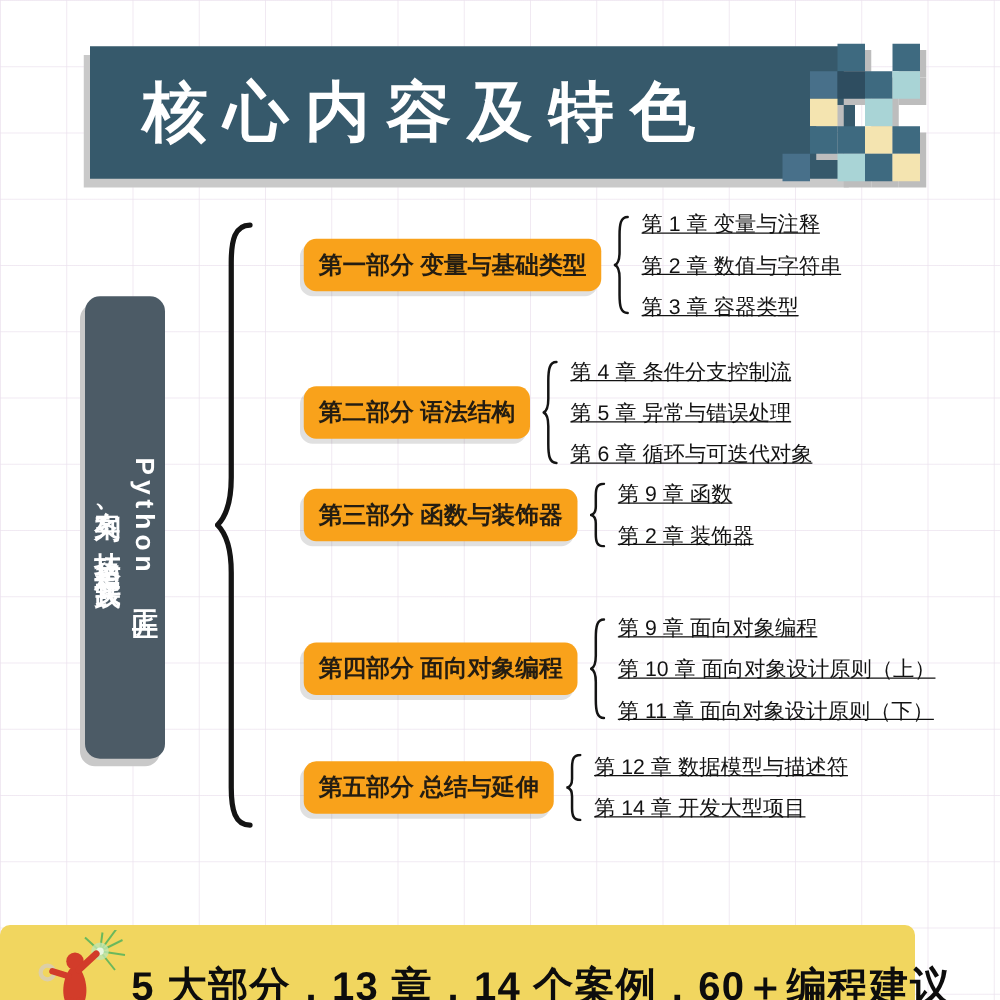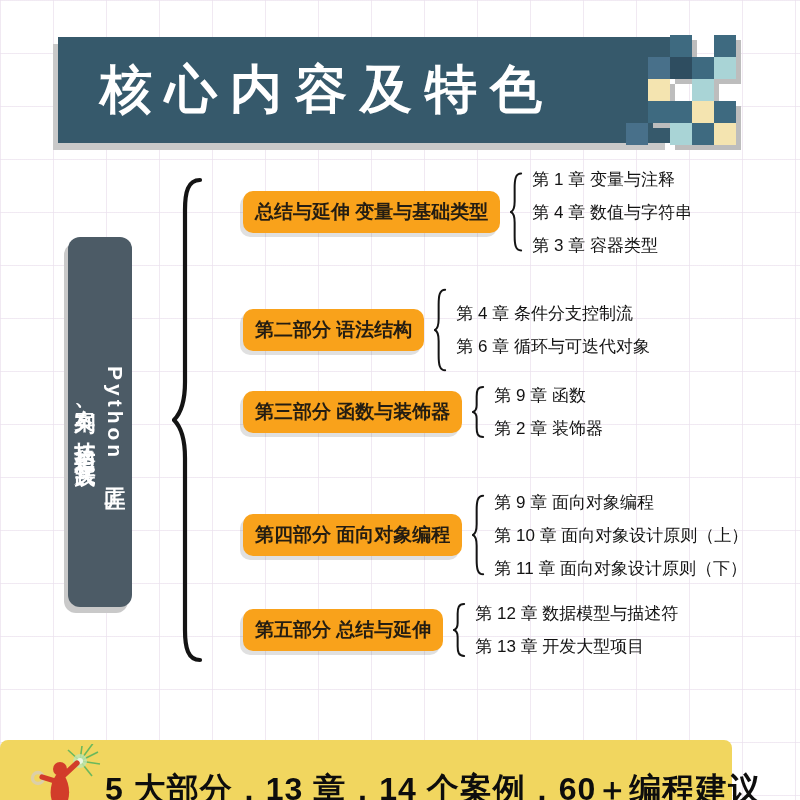--- a/index.html
+++ b/index.html
@@ -7,21 +7,21 @@
     width:800px;height:800px;position:relative;overflow:hidden;
     font-family:"Liberation Sans","DejaVu Sans",sans-serif;
     background-color:#ffffff;
     background-image:
       linear-gradient(rgba(236,226,238,.75) 1px, transparent 1px),
       linear-gradient(90deg, rgba(236,226,238,.75) 1px, transparent 1px);
     background-size:53px 53px;
   }
   
   .banner{
-    position:absolute;left:58px;top:37px;width:612px;height:106px;
+    position:absolute;left:72px;top:37px;width:612px;height:106px;
     background:#36596b;box-shadow:-5px 7px 0 #c9c9c9;
     display:flex;align-items:center;
   }
   .banner h1{
     margin:0;padding-left:42px;color:#ffffff;font-size:52px;font-weight:800;
     letter-spacing:13px;white-space:nowrap;
   }
   
   .px{position:absolute;width:22px;height:22px;box-shadow:5px 5px 0 #bdbdbd;}
   .px.dark{background:#2e4d60;}
@@ -46,21 +46,21 @@
   .brace-path{stroke:#141414;fill:none;stroke-linecap:round;}
   
   .part-row{position:absolute;left:243px;display:flex;align-items:center;}
   .part-box{
     background:#f9a21b;border-radius:10px;padding:8px 12px;
     font-size:19px;font-weight:700;color:#241d12;white-space:nowrap;
     box-shadow:-3px 4px 0 rgba(0,0,0,.12);
   }
   .small-brace{margin-left:10px;flex:none;}
   .chapters{margin-left:9px;display:flex;flex-direction:column;justify-content:center;}
-  .chapter{font-size:17px;line-height:33px;color:#121212;white-space:nowrap;font-weight:500;}
+  .chapter{font-size:17px;line-height:33px;color:#121212;white-space:nowrap;font-weight:500;text-decoration:underline;}
   
   .footer{
     position:absolute;left:0;top:740px;width:732px;height:100px;
     background:#f1d65f;border-radius:8px 8px 0 0;
     display:flex;align-items:center;
   }
   .footer .figure{position:absolute;left:26px;bottom:4px;}
   .footer .summary{
     flex:1;text-align:center;padding-left:105px;padding-right:40px;
     font-size:32px;font-weight:800;color:#0d0d0d;letter-spacing:1px;white-space:nowrap;
@@ -97,38 +97,39 @@
     <div>Python 工匠</div>
     <div>案列、技巧与工程实践</div>
   </div>
 </div>
 
 <svg class="main-brace" width="34" height="488" viewBox="0 0 34 488">
   <path class="brace-path" stroke-width="4.2" d="M28,4 C16,4 13,16 13,34 L13,206 C13,226 9,237 2,244 C9,251 13,262 13,282 L13,454 C13,472 16,484 28,484"></path>
 </svg>
 
 <div class="part-row" style="top:163px;height:98px">
-  <div class="part-box">总结与延伸 变量与基础类型</div>
+  <div class="part-box">第一部分 变量与基础类型</div>
   <svg class="small-brace" width="13" height="80" viewBox="0 0 14 100" preserveAspectRatio="none">
     <path class="brace-path" stroke-width="2" vector-effect="non-scaling-stroke" d="M12,2 C6,2 5,9 5,20 L5,37 C5,45 4,48.5 1,50 C4,51.5 5,55 5,63 L5,80 C5,91 6,98 12,98"></path>
   </svg>
   <div class="chapters">
     <div class="chapter">第 1 章 变量与注释</div>
-    <div class="chapter">第 4 章 数值与字符串</div>
+    <div class="chapter">第 2 章 数值与字符串</div>
     <div class="chapter">第 3 章 容器类型</div>
   </div>
 </div>
 
 <div class="part-row" style="top:280px;height:100px">
   <div class="part-box">第二部分 语法结构</div>
   <svg class="small-brace" width="13" height="84" viewBox="0 0 14 100" preserveAspectRatio="none">
     <path class="brace-path" stroke-width="2" vector-effect="non-scaling-stroke" d="M12,2 C6,2 5,9 5,20 L5,37 C5,45 4,48.5 1,50 C4,51.5 5,55 5,63 L5,80 C5,91 6,98 12,98"></path>
   </svg>
   <div class="chapters">
     <div class="chapter">第 4 章 条件分支控制流</div>
+    <div class="chapter">第 5 章 异常与错误处理</div>
     <div class="chapter">第 6 章 循环与可迭代对象</div>
   </div>
 </div>
 
 <div class="part-row" style="top:381px;height:62px">
   <div class="part-box">第三部分 函数与装饰器</div>
   <svg class="small-brace" width="13" height="52" viewBox="0 0 14 100" preserveAspectRatio="none">
     <path class="brace-path" stroke-width="2" vector-effect="non-scaling-stroke" d="M12,2 C6,2 5,9 5,20 L5,37 C5,45 4,48.5 1,50 C4,51.5 5,55 5,63 L5,80 C5,91 6,98 12,98"></path>
   </svg>
   <div class="chapters">
@@ -149,21 +150,21 @@
   </div>
 </div>
 
 <div class="part-row" style="top:596px;height:68px">
   <div class="part-box">第五部分 总结与延伸</div>
   <svg class="small-brace" width="13" height="54" viewBox="0 0 14 100" preserveAspectRatio="none">
     <path class="brace-path" stroke-width="2" vector-effect="non-scaling-stroke" d="M12,2 C6,2 5,9 5,20 L5,37 C5,45 4,48.5 1,50 C4,51.5 5,55 5,63 L5,80 C5,91 6,98 12,98"></path>
   </svg>
   <div class="chapters">
     <div class="chapter">第 12 章 数据模型与描述符</div>
-    <div class="chapter">第 13 章 开发大型项目</div>
+    <div class="chapter">第 14 章 开发大型项目</div>
   </div>
 </div>
 
 <div class="footer">
   <svg class="figure" width="82" height="92" viewBox="0 0 82 92">
 
     <ellipse cx="39" cy="84" rx="30" ry="5" fill="#b3a14a" opacity="0.65"></ellipse>
 
     <g stroke="#5cb55c" stroke-width="1.6" opacity="0.9">
       <line x1="54" y1="17" x2="72" y2="8"></line>

